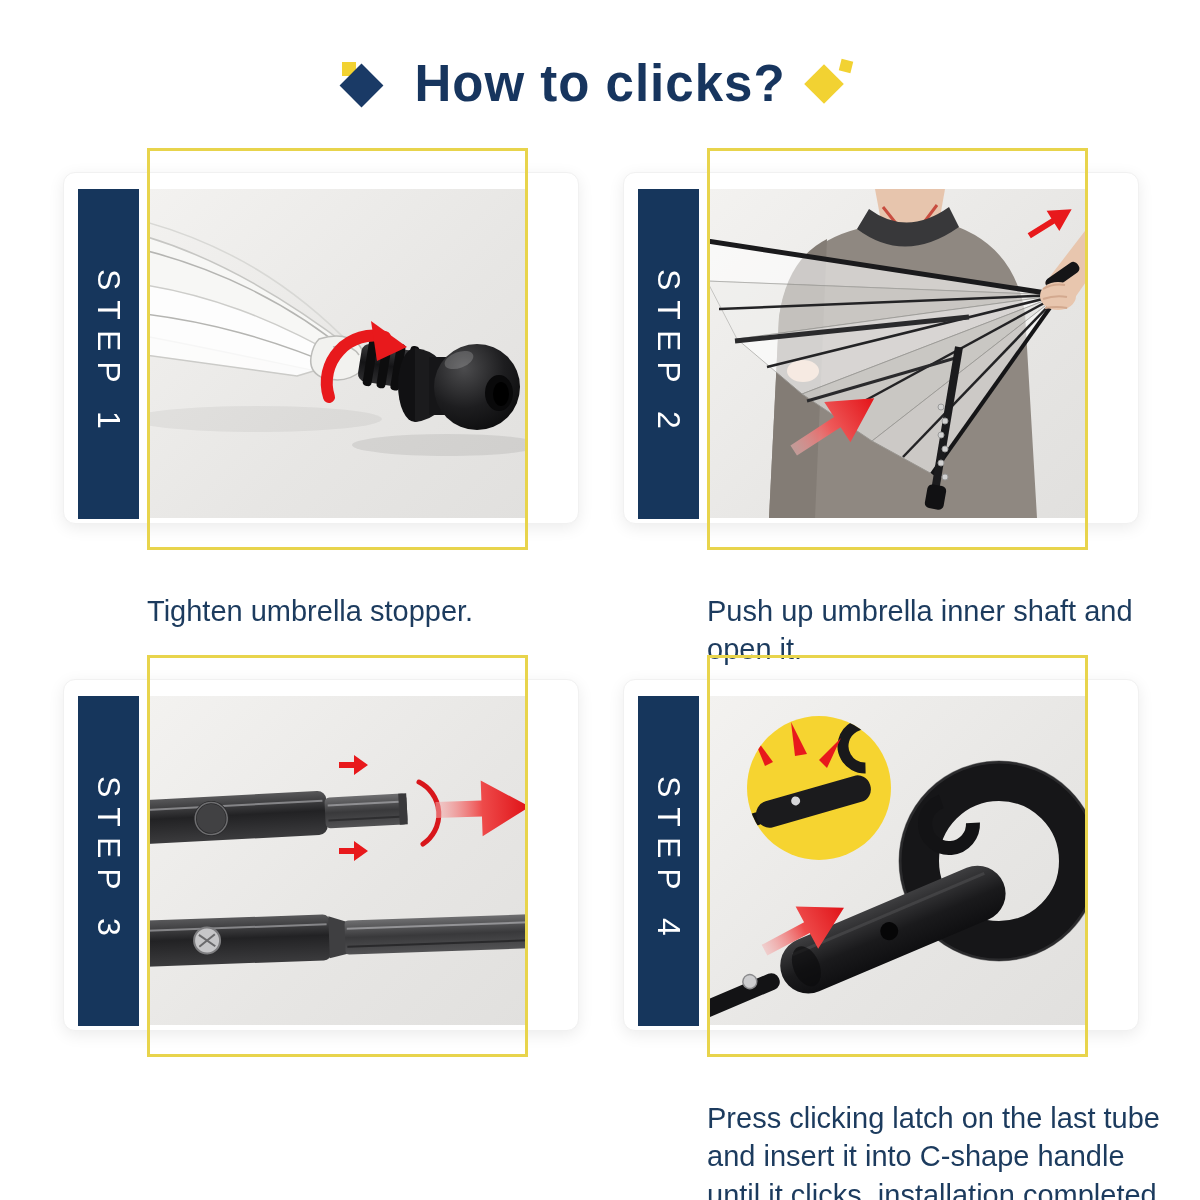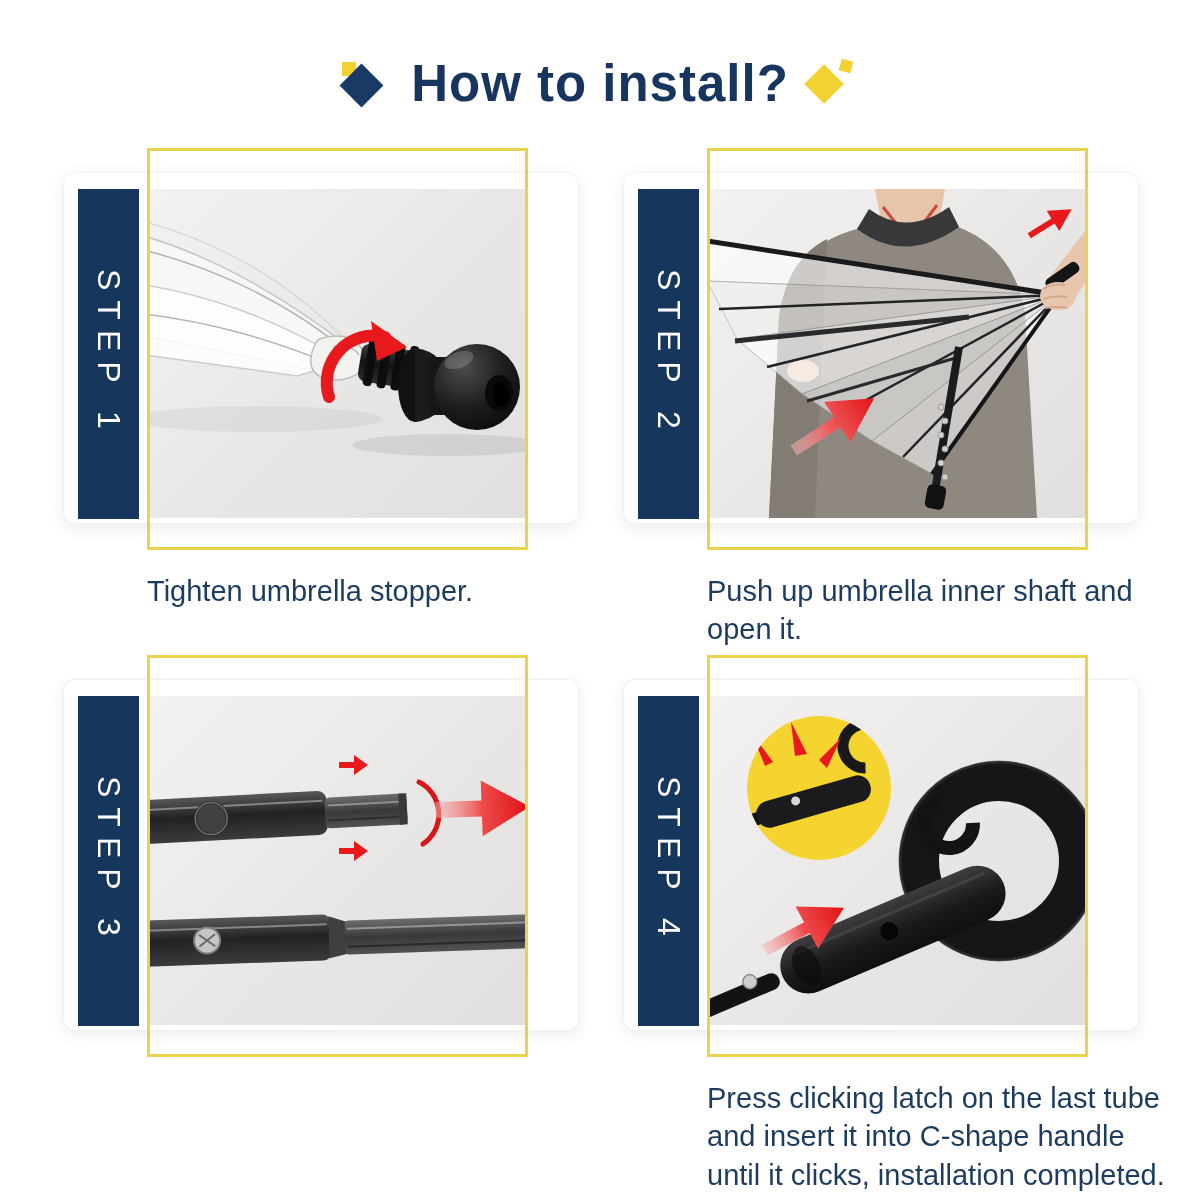--- a/index.html
+++ b/index.html
@@ -47,29 +47,29 @@
     background:linear-gradient(135deg,#f3f2f0 0%,#e7e6e4 60%,#e1e0de 100%);
     overflow:hidden; z-index:2;
   }
   .photo svg { display:block; width:381px; height:329px; }
   .frame {
     position:absolute; left:84px; top:0; width:381px; height:402px;
     border:3px solid #e8d44c; box-sizing:border-box;
     z-index:3; pointer-events:none;
   }
   .caption {
-    position:absolute; left:84px; top:424px; width:500px;
+    position:absolute; left:84px; top:444px; width:500px;
     font-size:29px; line-height:1.32; color:#1c3b5e; white-space:pre-line;
   }
 </style>
 </head>
 <body>
 
 <div class="title-row">
-  <span class="title">How to install?</span>
+  <span class="title">How to clicks?</span>
 </div>
 <div class="deco deco-left">
   <div class="sq-small"></div>
   <div class="diamond"></div>
 </div>
 <div class="deco deco-right">
   <div class="sq-small"></div>
   <div class="diamond"></div>
 </div>
 

